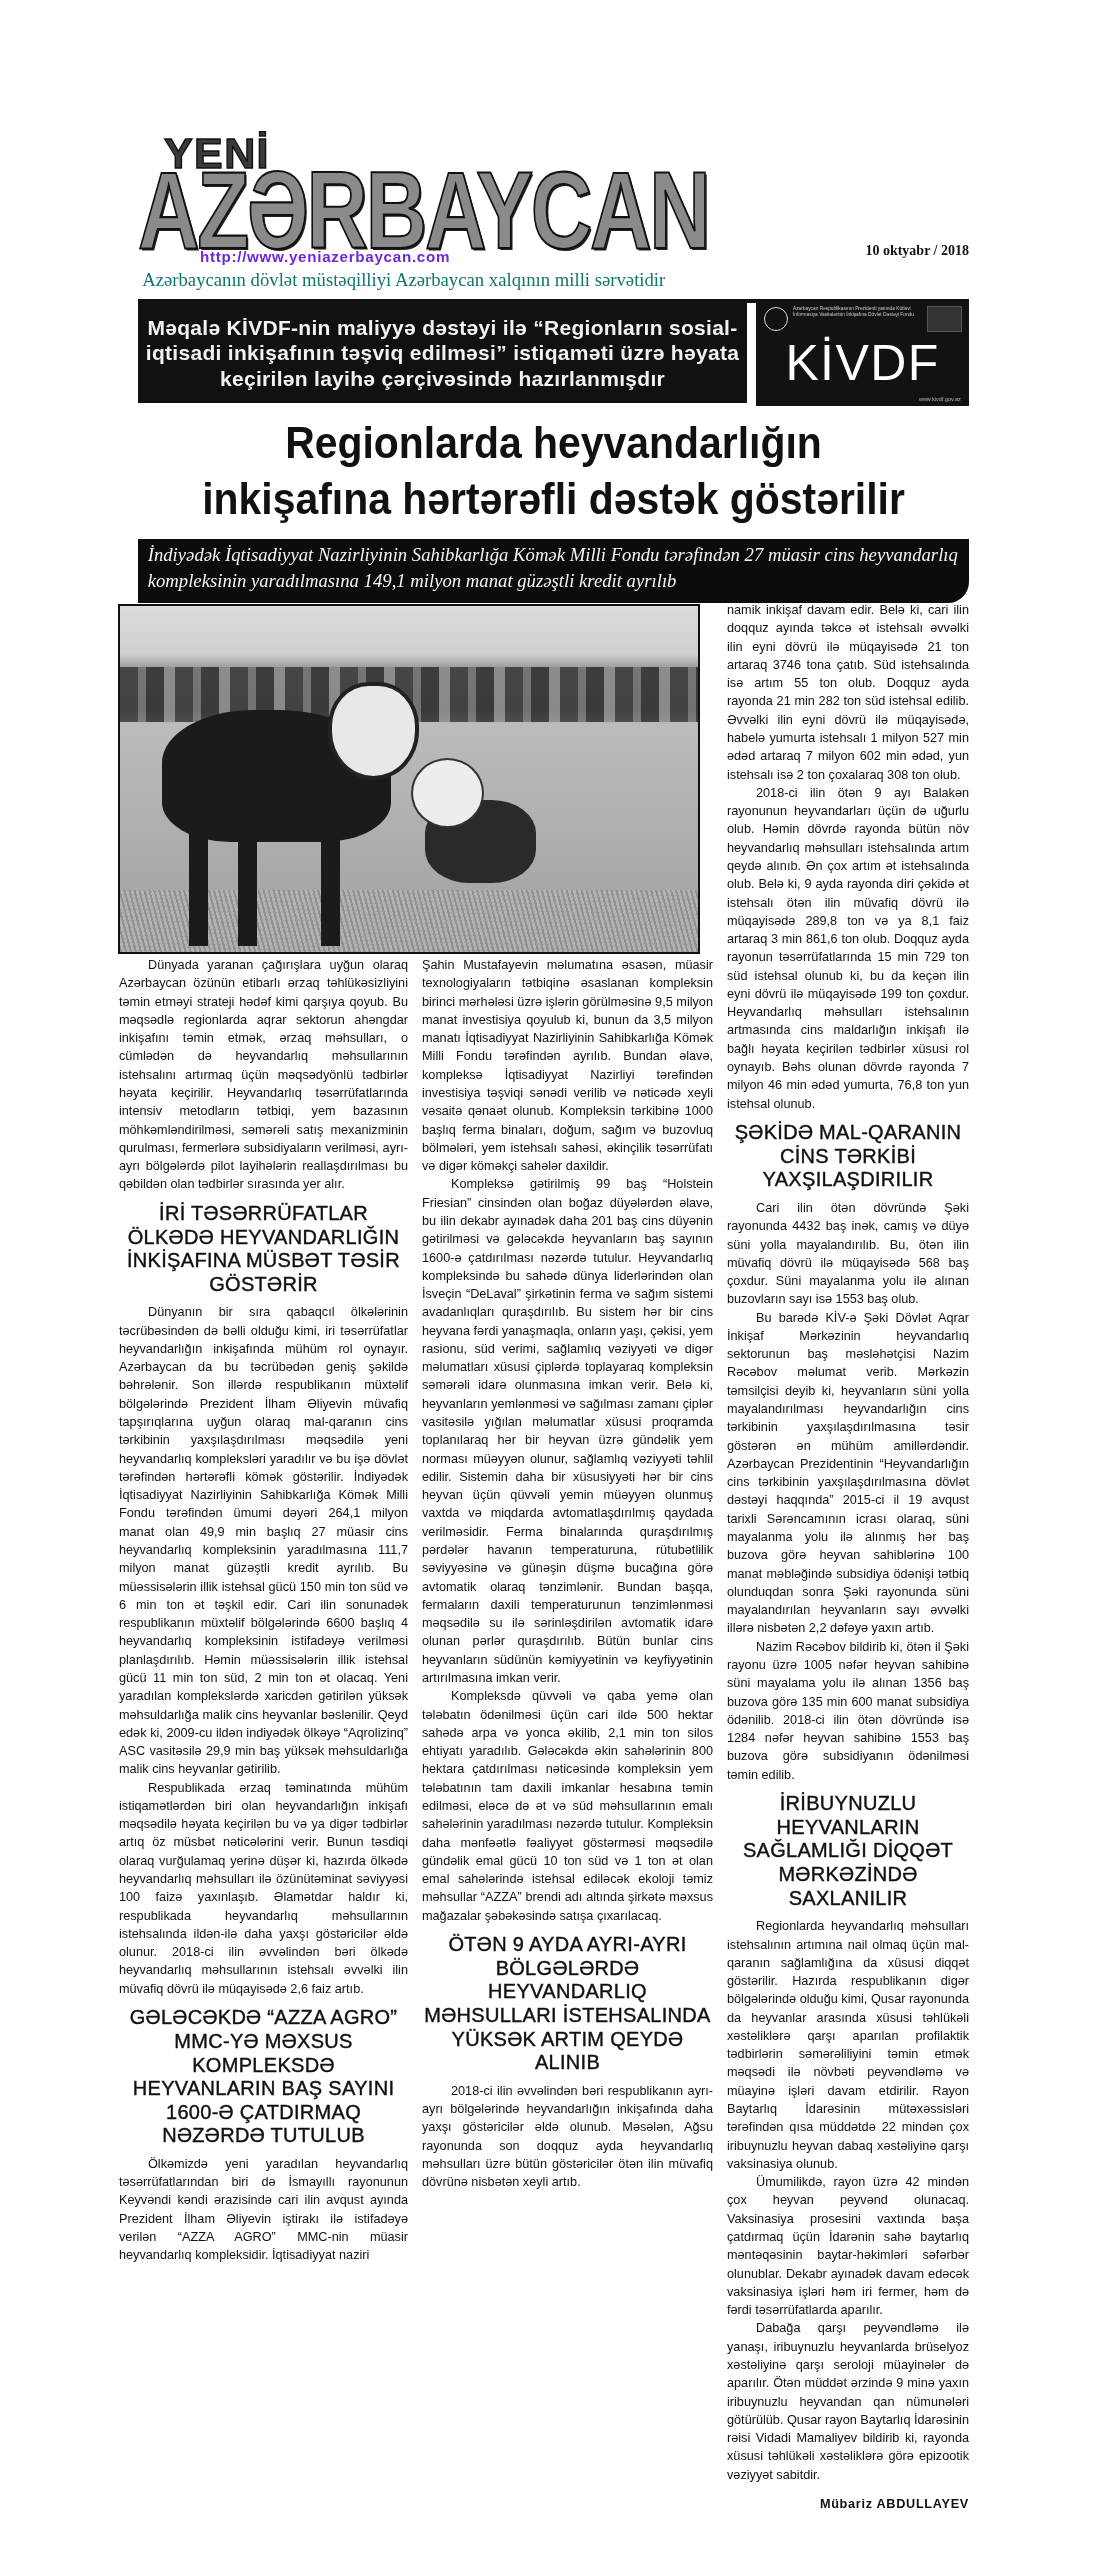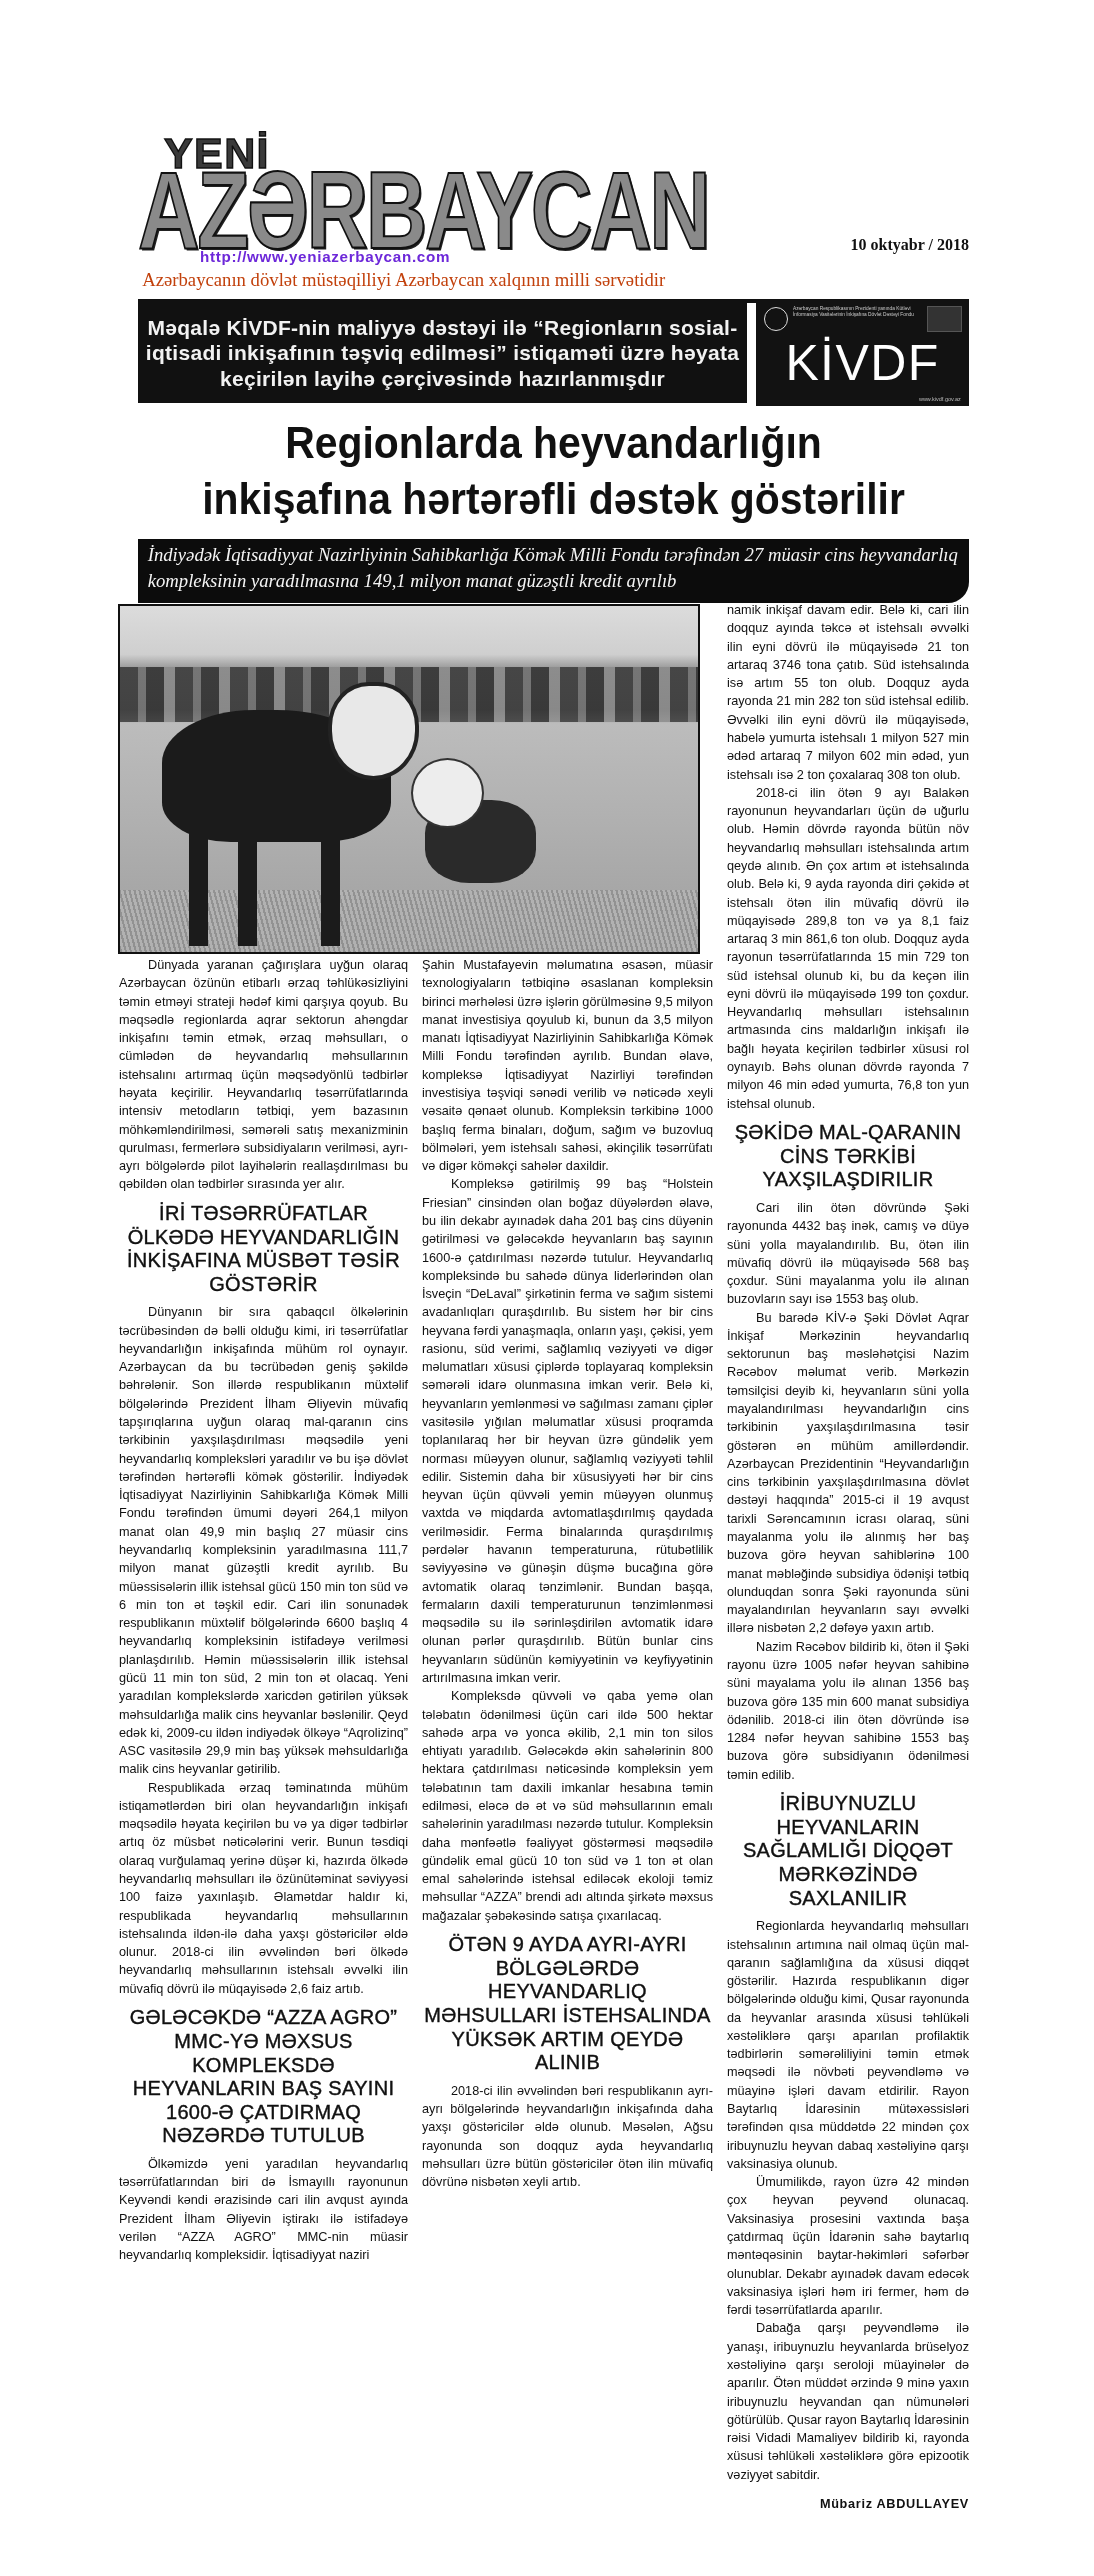--- a/index.html
+++ b/index.html
@@ -1,22 +1,22 @@
 <!DOCTYPE html>
 <html style="font-size:11px"><head>
 <meta charset="utf-8">
 <style>
   html, body { margin: 0; padding: 0; background: #ffffff; }
   body { width: 1094px; height: 2576px; position: relative; overflow: hidden; font-family: "Liberation Sans", sans-serif; color: #111; }
   .masthead { position: absolute; left: 138px; top: 132px; width: 831px; height: 177px; }
   .logo-yeni { position: absolute; left: 26px; top: 0px; font-family: "Liberation Sans", sans-serif; font-weight: 700; font-size: 43px; letter-spacing: 1.4px; color: #3a3a3a; -webkit-text-stroke: 1.4px #111; line-height: 1; }
   .logo-main { position: absolute; left: 0px; top: 24px; font-family: "Liberation Sans", sans-serif; font-weight: 700; font-size: 109px; letter-spacing: -2.8px; color: #8a8a8a; -webkit-text-stroke: 2.1px #111; line-height: 1; transform: scaleX(0.78); transform-origin: left top; text-shadow: 2.1px 2.1px 0 #222; }
   .logo-url { position: absolute; left: 62px; top: 116px; font-size: 15.2px; font-weight: 700; color: #6d28d9; letter-spacing: 0.7px; }
-  .logo-tagline { position: absolute; left: 4.2px; top: 137px; font-family: "Liberation Serif", serif; font-size: 18.7px; color: #c2410c; }
-  .issue-date { position: absolute; right: 0px; top: 104px; font-family: "Liberation Serif", serif; font-weight: 700; font-size: 16px; }
+  .logo-tagline { position: absolute; left: 4.2px; top: 137px; font-family: "Liberation Serif", serif; font-size: 18.7px; color: #0f766e; }
+  .issue-date { position: absolute; right: 0px; top: 111px; font-family: "Liberation Serif", serif; font-weight: 700; font-size: 14px; }
   .mast-rule { position: absolute; left: 138px; top: 299px; width: 831px; height: 4.2px; background: #111; }
 
   .banner { position: absolute; left: 138px; top: 303px; width: 609px; height: 100px; background: #111; color: #f2f2f2; display: flex; align-items: center; justify-content: flex-start; text-align: center; }
   .banner span { font-weight: 700; font-size: 21px; line-height: 1.2; letter-spacing: 0.3px; }
   .kivdf { position: absolute; left: 756px; top: 299px; width: 213px; height: 107px; background: #121212; color: #fff; }
   .kivdf .emblem { position: absolute; left: 8.3px; top: 8.3px; width: 22px; height: 22px; border-radius: 50%; border: 1.4px solid #ddd; }
   .kivdf .emblem-text { position: absolute; left: 37px; top: 7px; width: 125px; font-size: 4.8px; line-height: 1.3; color: #ccc; }
   .kivdf .flag { position: absolute; right: 7px; top: 7px; width: 33px; height: 23.5px; background: #333; border: 0.7px solid #555; }
   .kivdf .kivdf-word { position: absolute; left: 0; right: 0; top: 39px; text-align: center; font-weight: 400; font-size: 50px; letter-spacing: 1.4px; line-height: 1; }
   .kivdf .kivdf-url { position: absolute; right: 8.3px; bottom: 4.2px; font-size: 5.5px; color: #bbb; }

